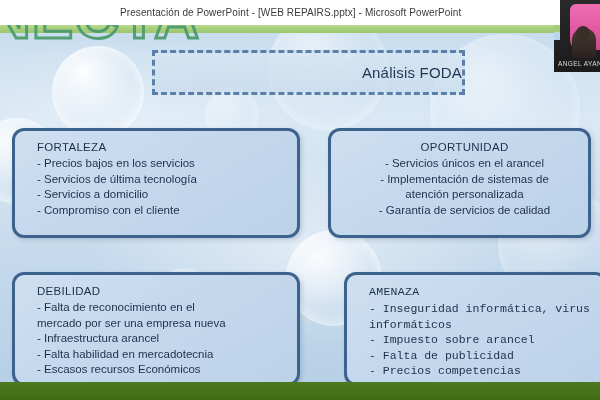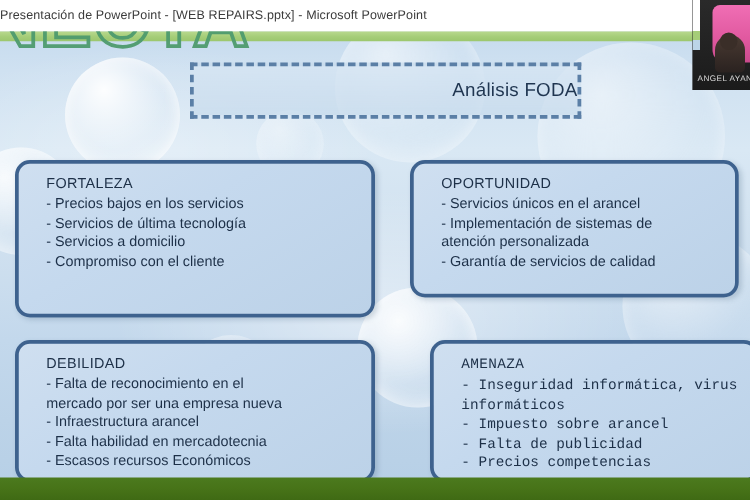--- a/index.html
+++ b/index.html
@@ -98,20 +98,21 @@
   
   .titlebar {
     position: absolute;
     left: 0; top: 0;
     width: 600px; height: 25px;
     background: #ffffff;
     display: flex;
     align-items: center;
   }
   .titlebar-text {
+    margin-left: 120px;
     font-size: 10px;
     color: #3b3b3b;
     letter-spacing: 0.1px;
     white-space: nowrap;
   }
 
   
   .foda-title-box {
     position: absolute;
     left: 152px; top: 50px;
@@ -132,22 +133,22 @@
   
   .quad {
     position: absolute;
     box-sizing: border-box;
     border: 3px solid #3e628e;
     border-radius: 12px;
     background: linear-gradient(150deg, #cfdff0 0%, #c5d9ee 40%, #bcd2e8 100%);
     box-shadow: 2px 2px 4px rgba(60,90,120,0.22);
     padding: 10px 12px 8px 22px;
   }
-  .quad.fortaleza   { left: 12px;  top: 128px; width: 288px; height: 126px; }
-  .quad.oportunidad { left: 328px; top: 128px; width: 263px; height: 110px; }
+  .quad.fortaleza   { left: 12px;  top: 128px; width: 288px; height: 110px; }
+  .quad.oportunidad { left: 328px; top: 128px; width: 263px; height: 110px; text-align: center; }
   .quad.debilidad   { left: 12px;  top: 272px; width: 288px; height: 114px; }
   .quad.amenaza     { left: 344px; top: 272px; width: 263px; height: 114px; font-family: Liberation Mono, monospace; }
 
   .quad-title {
     font-size: 11.5px;
     color: #1d3048;
     letter-spacing: 0.3px;
     margin-bottom: 3px;
   }
   .quad-list {

